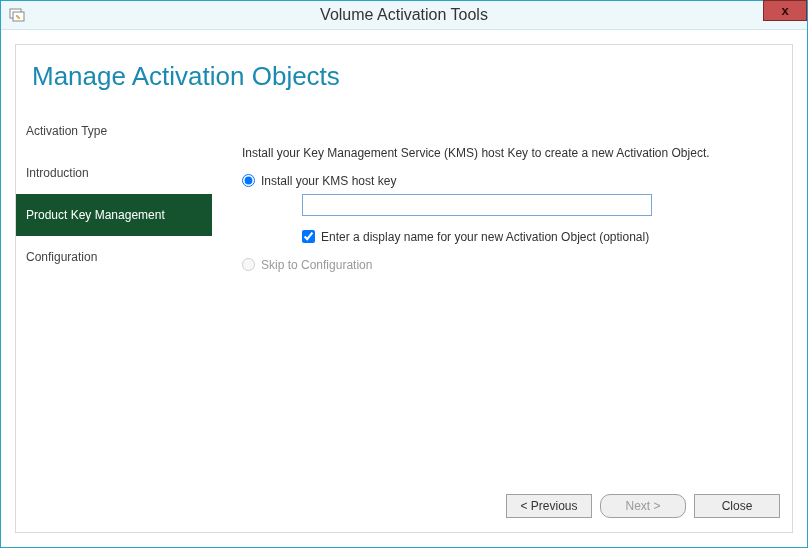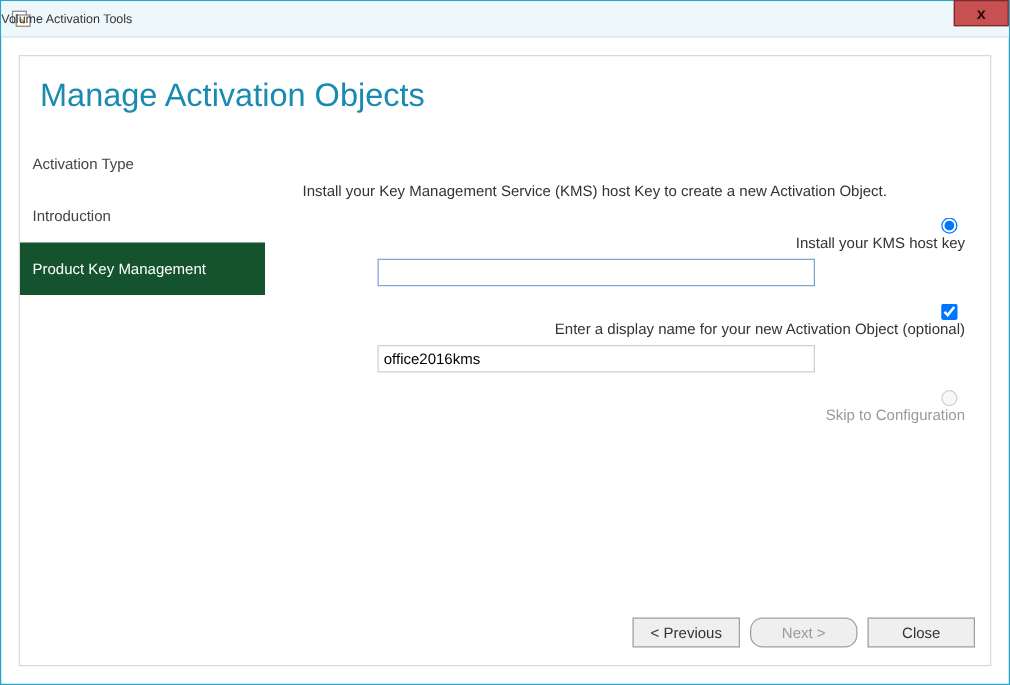--- a/index.html
+++ b/index.html
@@ -29,23 +29,23 @@
   }
   .titlebar .sys-icon {
     width: 16px;
     height: 16px;
     margin-left: 8px;
   }
   .titlebar .title {
     position: absolute;
     left: 0;
     right: 0;
-    text-align: left;
-    color: #333;
-    font-size: 10px;
+    text-align: center;
+    color: #333;
+    font-size: 16px;
     pointer-events: none;
   }
   .titlebar .close-btn {
     position: absolute;
     right: 0;
     top: -1px;
     width: 44px;
     height: 21px;
     background: #c75050;
     border: 1px solid #7a2c2c;
@@ -105,23 +105,22 @@
     box-sizing: border-box;
   }
   .instr {
     font-size: 12px;
     color: #333;
     margin-bottom: 14px;
     margin-top: 30px;
   }
   .opt-row {
     display: flex;
-    align-items: flex-end;
+    align-items: flex-start;
     margin-bottom: 6px;
-    flex-direction: column;
   }
   .opt-row input[type=radio],
   .opt-row input[type=checkbox] {
     margin: 0 6px 0 0;
   }
   .opt-label {
     font-size: 12px;
     color: #333;
   }
   .opt-label.disabled {
@@ -200,43 +199,43 @@
         <div class="sidebar">
           <div class="nav-item">
             <span>Activation Type</span>
           </div>
           <div class="nav-item">
             <span>Introduction</span>
           </div>
           <div class="nav-item selected">
             <span>Product Key Management</span>
           </div>
+          <div class="nav-item">
+            <span>Configuration</span>
+          </div>
         </div>
 
         <div class="main">
 
           <div class="instr">Install your Key Management Service (KMS) host Key to create a new Activation Object.</div>
 
           <div class="opt-row">
             <input type="radio" checked="" style="">
             <span class="opt-label">Install your KMS host key</span>
           </div>
           <div class="indented">
             <input type="text" class="text-input" value="" style="">
           </div>
 
           <div class="indented" style="margin-bottom:4px;">
             <div class="opt-row">
               <input type="checkbox" checked="" style="">
               <span class="opt-label">Enter a display name for your new Activation Object (optional)</span>
             </div>
           </div>
-          <div class="indented">
-            <input type="text" class="text-input plain" value="office2016kms" style="">
-          </div>
 
           <div class="opt-row skip-block">
             <input type="radio" disabled="" style="">
             <span class="opt-label disabled">Skip to Configuration</span>
           </div>
 
         </div>
       </div>
 
       <div class="footer">

